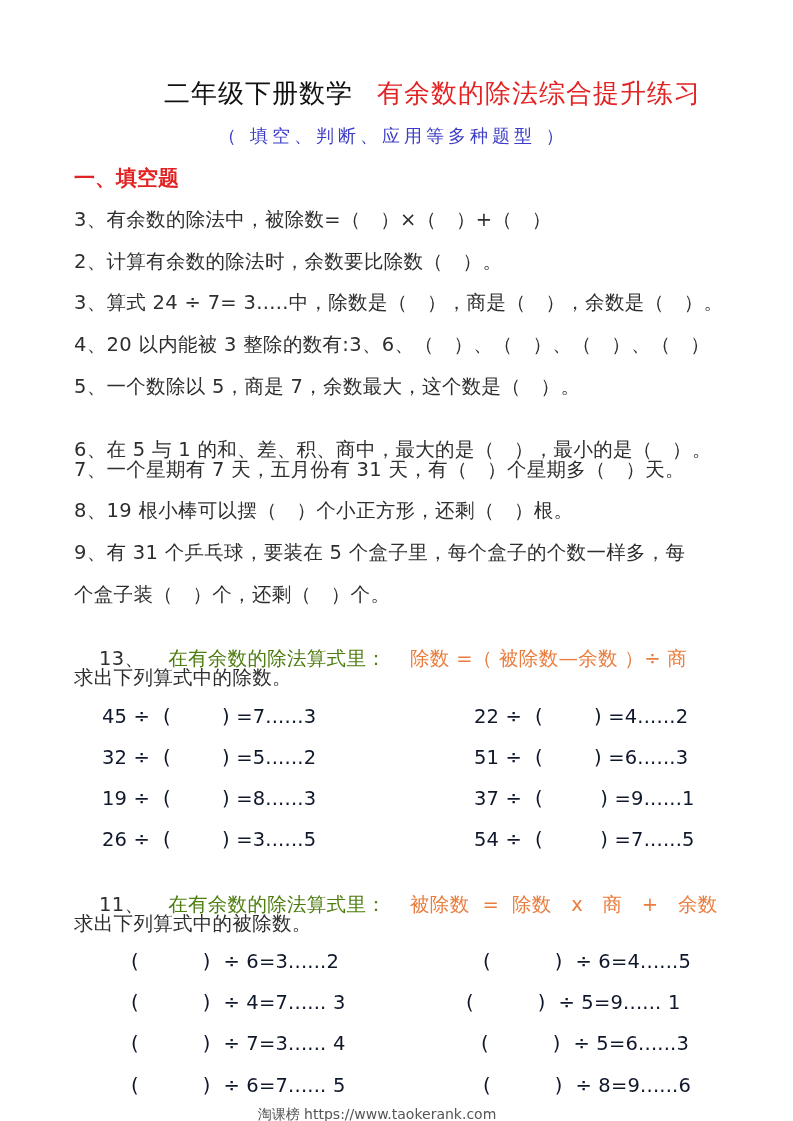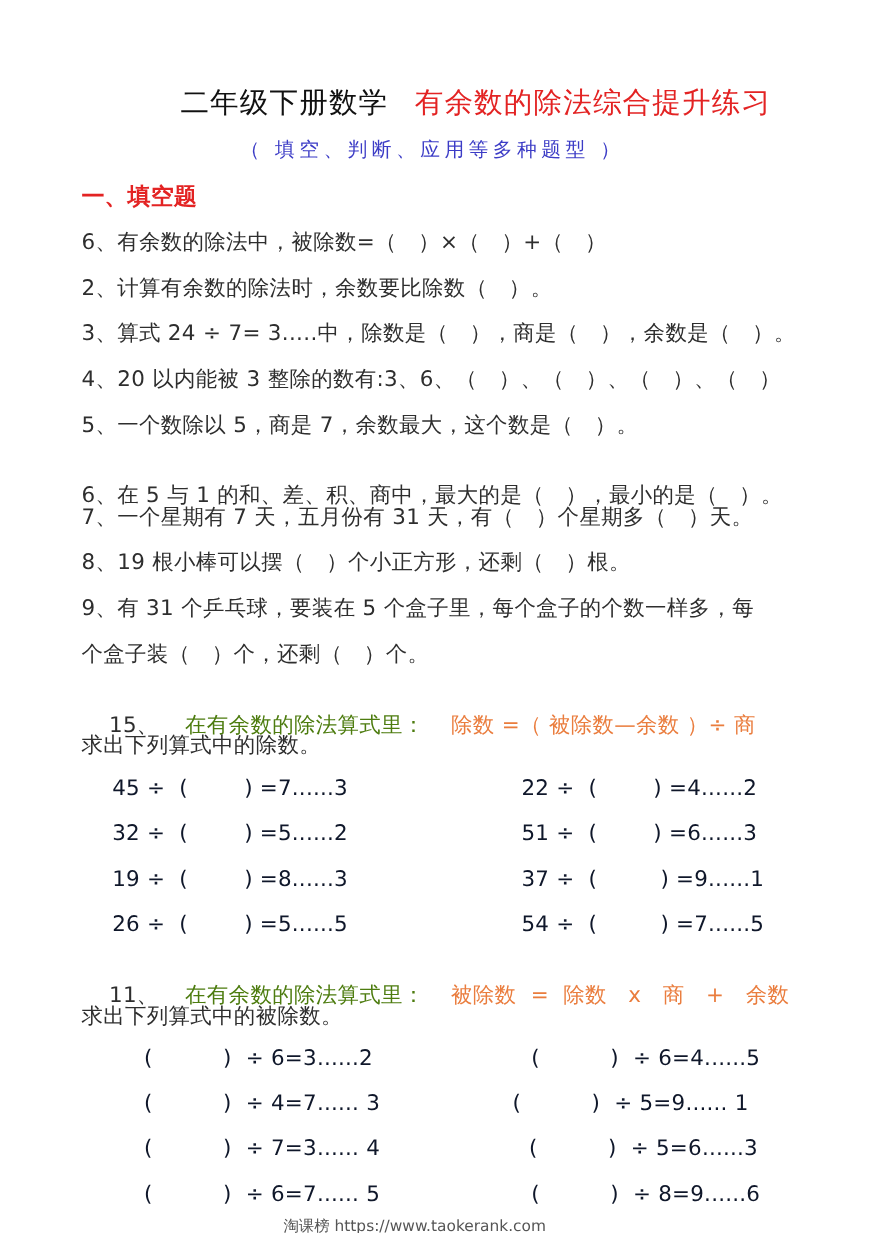--- a/index.html
+++ b/index.html
@@ -33,40 +33,40 @@
 </head>
 <body>
 
 <div class="title">
   <span>二年级下册数学</span><span class="red">有余数的除法综合提升练习</span>
 </div>
 <div class="subtitle">（ 填空、判断、应用等多种题型 ）</div>
 
 <div class="section-head">一、填空题</div>
 
-<div class="line" style="top:170px">6、有余数的除法中，被除数=（   ）×（   ）+（   ）</div>
+<div class="line" style="top:170px">3、有余数的除法中，被除数=（   ）×（   ）+（   ）</div>
 <div class="line" style="top:212px">2、计算有余数的除法时，余数要比除数（   ）。</div>
 <div class="line" style="top:253px">3、算式 24 ÷ 7= 3.....中，除数是（   ），商是（   ），余数是（   ）。</div>
 <div class="line" style="top:295px">4、20 以内能被 3 整除的数有:3、6、（   ）、（   ）、（   ）、（   ）</div>
 <div class="line" style="top:337px">5、一个数除以 5，商是 7，余数最大，这个数是（   ）。</div>
 <div class="line" style="top:400px">6、在 5 与 1 的和、差、积、商中，最大的是（   ），最小的是（   ）。</div>
 <div class="line" style="top:420px">7、一个星期有 7 天，五月份有 31 天，有（   ）个星期多（   ）天。</div>
 <div class="line" style="top:461px">8、19 根小棒可以摆（   ）个小正方形，还剩（   ）根。</div>
 <div class="line" style="top:503px">9、有 31 个乒乓球，要装在 5 个盒子里，每个盒子的个数一样多，每</div>
 <div class="line" style="top:545px">个盒子装（   ）个，还剩（   ）个。</div>
 
 <div class="line" style="top:586px">
-  <span>15、</span><span class="blue">在有余数的除法算式里：</span><span class="orange">除数 =（ 被除数—余数 ）÷ 商</span>
+  <span>13、</span><span class="blue">在有余数的除法算式里：</span><span class="orange">除数 =（ 被除数—余数 ）÷ 商</span>
 </div>
 <div class="line" style="top:628px">求出下列算式中的除数。</div>
 
 <div class="eq" style="top:669px; left:66px">45 ÷  (        ) =7......3</div>
 <div class="eq" style="top:710px; left:66px">32 ÷  (        ) =5......2</div>
 <div class="eq" style="top:751px; left:66px">19 ÷  (        ) =8......3</div>
-<div class="eq" style="top:792px; left:66px">26 ÷  (        ) =5......5</div>
+<div class="eq" style="top:792px; left:66px">26 ÷  (        ) =3......5</div>
 <div class="eq" style="top:669px; left:438px">22 ÷  (        ) =4......2</div>
 <div class="eq" style="top:710px; left:438px">51 ÷  (        ) =6......3</div>
 <div class="eq" style="top:751px; left:438px">37 ÷  (         ) =9......1</div>
 <div class="eq" style="top:792px; left:438px">54 ÷  (         ) =7......5</div>
 
 <div class="line" style="top:832px">
   <span>11、</span><span class="blue">在有余数的除法算式里：</span><span class="orange">被除数  =  除数   x   商   +   余数</span>
 </div>
 <div class="line" style="top:874px">求出下列算式中的被除数。</div>
 

